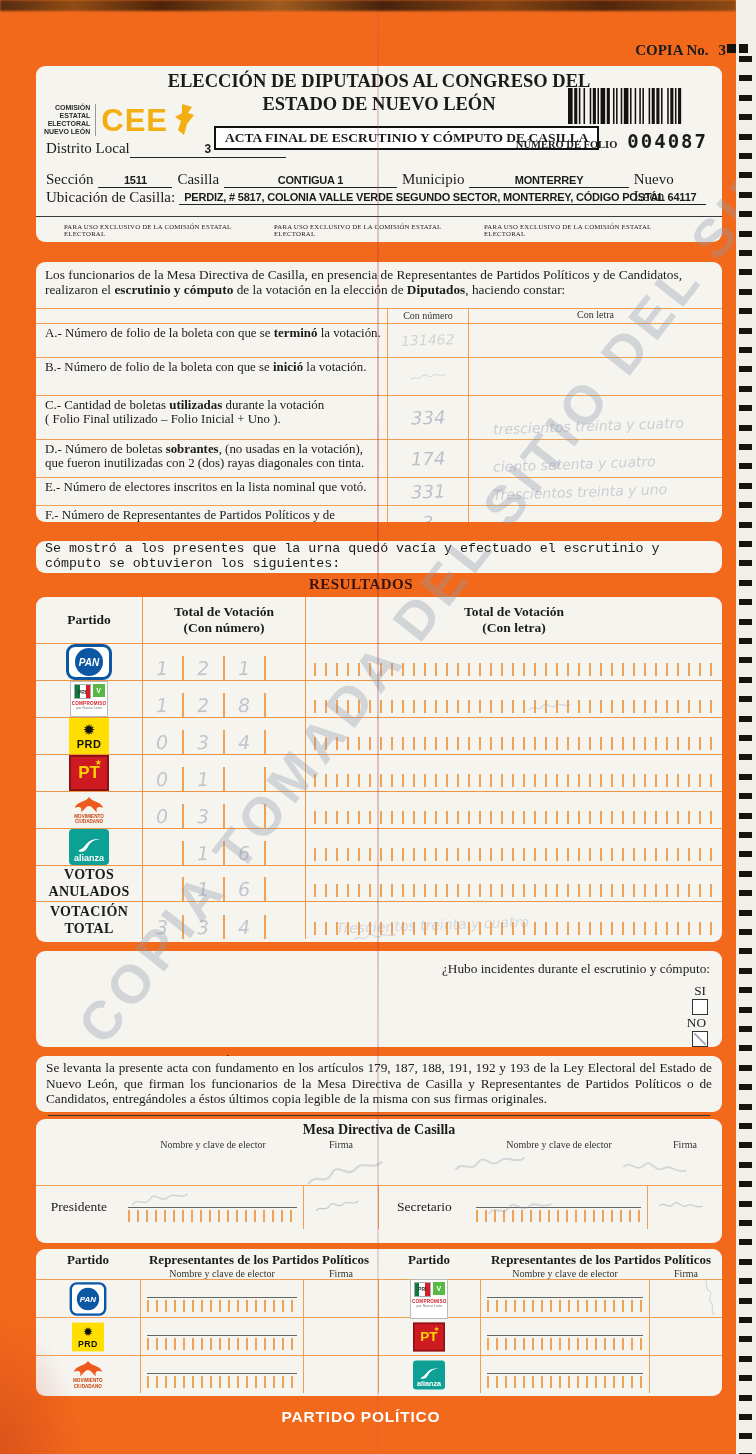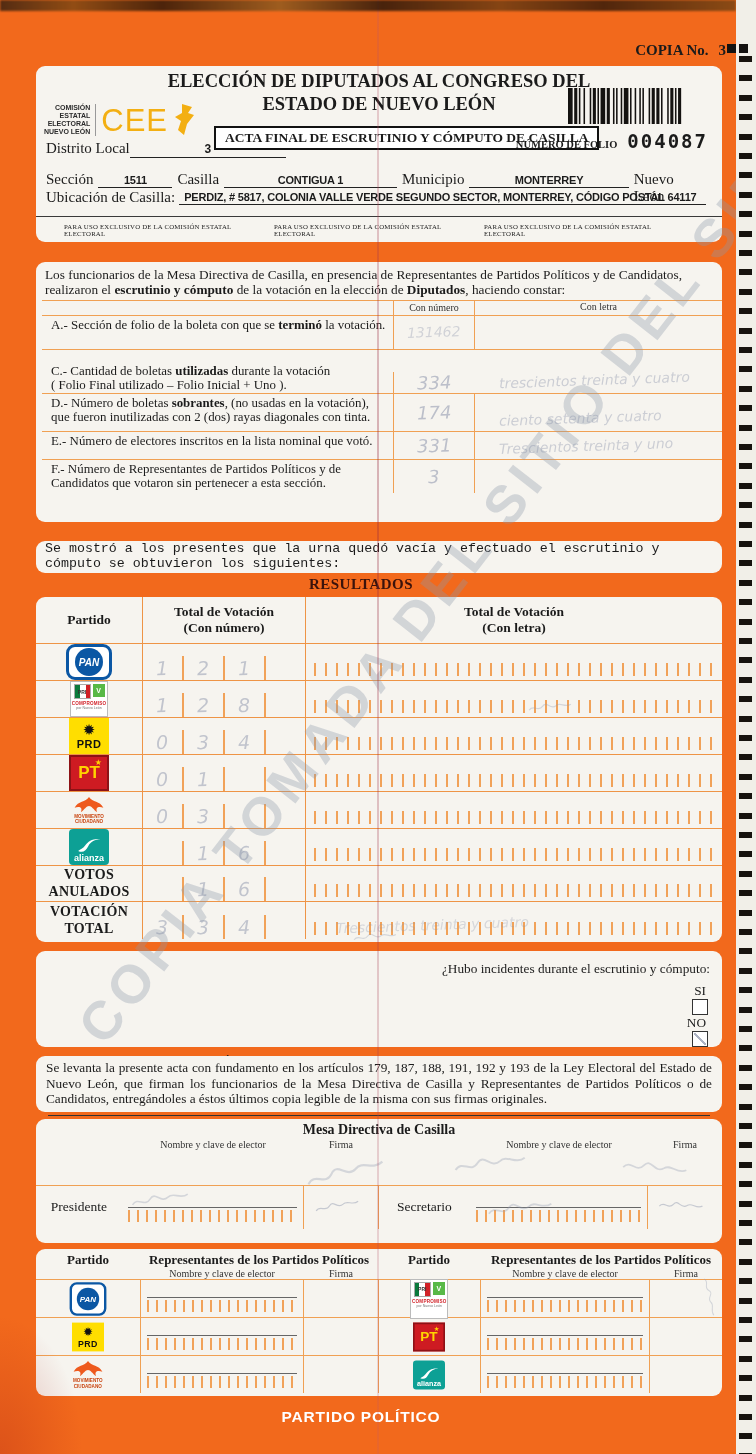--- a/index.html
+++ b/index.html
@@ -22,42 +22,42 @@
     letter-spacing:6px;color:rgba(142,152,170,.34);pointer-events:none;white-space:nowrap;}
   .acta-no{position:absolute;top:42px;right:30px;font-size:15px;font-weight:700;z-index:2;}
   .acta-no b{margin-left:10px;}
   .panel{position:absolute;left:36px;width:686px;background:#F6F4EF;border-radius:9px;z-index:1;box-sizing:border-box;}
   
   .p1{top:66px;height:176px;}
   .p1 .title{position:absolute;top:4px;left:0;right:0;text-align:center;font-weight:700;font-size:18.5px;line-height:1.22;}
   .cee{position:absolute;left:8px;top:38px;display:flex;align-items:center;gap:5px;}
   .cee-org{font-family:"Liberation Sans",sans-serif;font-weight:700;font-size:7px;line-height:1.12;
     text-align:right;color:#2b2b2b;border-right:1.5px solid #999;padding-right:5px;}
-  .cee-txt{font-family:"Liberation Sans",sans-serif;font-weight:400;font-size:31px;letter-spacing:1px;color:#F3AF12;line-height:1;}
+  .cee-txt{font-family:"Liberation Sans",sans-serif;font-weight:700;font-size:31px;letter-spacing:1px;color:#F3AF12;line-height:1;}
   .subtitle{position:absolute;left:178px;top:60px;border:2px solid #111;padding:2px 9px;font-weight:700;font-size:13.5px;background:#fff;}
   .barcode{position:absolute;right:14px;top:22px;}
   .folio{position:absolute;right:14px;top:64px;display:flex;align-items:baseline;gap:10px;}
   .folio .fl{font-weight:700;font-size:10.5px;}
   .folio .fv{font-family:"DejaVu Sans Mono",monospace;font-weight:700;font-size:19px;letter-spacing:2px;}
   .frow{position:absolute;display:flex;align-items:baseline;font-size:15px;}
   .frow .uval{border-bottom:1.3px solid #222;text-align:center;
     font-family:"Liberation Sans",sans-serif;font-weight:700;font-size:11px;letter-spacing:-.2px;padding:0 3px 1px;}
   .r-dist{left:10px;top:74px;}
   .r-dist .uval{width:150px;font-size:12px;}
   .r-secc{left:10px;right:16px;top:105px;gap:5px;}
   .r-secc .w70{width:70px;}.r-secc .w170{width:172px;}.r-secc .w160{width:158px;}
   .r-ubic{left:10px;right:16px;top:123px;gap:4px;align-items:center;}
   .r-ubic .uval{flex:1;text-align:left;padding-left:5px;}
   .hline{position:absolute;left:0;right:0;top:150px;border-top:1.5px solid #3a3a3a;}
   .uso{position:absolute;left:28px;right:28px;top:157px;display:flex;justify-content:space-between;
     font-size:6.8px;color:#222;letter-spacing:.2px;}
   
   .p2{top:262px;height:260px;overflow:hidden;}
   .intro{margin:5px 9px 2px;font-size:13.3px;line-height:1.16;white-space:pre-line;}
-  .ctable{margin-top:2px;padding-left:6px;}
+  .ctable{margin-top:10px;}
   .crow{display:flex;border-top:1px solid #F0A053;box-sizing:border-box;}
   .crow.head{height:15px;}
   .hlbl{font-size:10px;text-align:center;color:#333;}
   .c-desc{width:351px;padding:2px 6px 0 9px;font-size:12.9px;line-height:1.12;white-space:pre-line;box-sizing:border-box;}
   .c-num{width:81px;border-left:1px solid #F0A053;position:relative;display:flex;align-items:center;justify-content:center;box-sizing:border-box;}
   .c-letra{flex:1;border-left:1px solid #F0A053;position:relative;box-sizing:border-box;}
   .hw{font-family:"DejaVu Sans",sans-serif;font-style:italic;color:#8d95ac;transform:rotate(-2deg);}
   .c-num .hw{font-size:18px;opacity:.55;}
   #count-rows .crow:first-child .c-num .hw{font-size:14px;opacity:.35;}
   .c-letra .hw{position:absolute;left:24px;bottom:5px;font-size:14px;opacity:.4;white-space:nowrap;}
@@ -243,27 +243,36 @@
   <section class="panel p2">
     <p class="intro"><span>Los funcionarios de la Mesa Directiva de Casilla, en presencia de Representantes de Partidos Políticos  y de Candidatos, realizaron el </span><b>escrutinio y cómputo</b><span> de la votación en la elección de </span><b>Diputados</b><span>, haciendo constar:</span></p>
     <div class="ctable">
       <div class="crow head">
         <div class="c-desc"></div>
         <div class="c-num hlbl">Con número</div>
         <div class="c-letra hlbl">Con letra</div>
       </div>
       <div id="count-rows">
           <div class="crow" style="height: 34px;">
-            <div class="c-desc"><span>A.- Sección de folio de la boleta con que se </span><b>terminó</b><span> la votación.</span></div>
+            <div class="c-desc"><span>A.- Número de folio de la boleta con que se </span><b>terminó</b><span> la votación.</span></div>
             <div class="c-num">
               <span class="hw">131462</span>
             </div>
             <div class="c-letra"></div>
           </div>
-          <div class="crow" style="height: 44px; align-items: flex-end;">
+          <div class="crow" style="height: 38px;">
+            <div class="c-desc"><span>B.- Número de folio de la boleta con que se </span><b>inició</b><span> la votación.</span></div>
+            <div class="c-num">
+              <svg class="squig" width="40" height="10" viewBox="0 0 60 16" style="transform: rotate(-4deg); position: static; opacity: 0.35;">
+                <path d="M2 12 C8 4 14 16 20 8 C26 0 30 14 38 8 C44 3 50 12 58 7" stroke="#98a0b4" stroke-width="1.6" fill="none"></path>
+              </svg>
+            </div>
+            <div class="c-letra"></div>
+          </div>
+          <div class="crow" style="height: 44px;">
             <div class="c-desc"><span>C.- Cantidad de boletas </span><b>utilizadas</b><span> durante la votación
 ( Folio Final utilizado – Folio Inicial + Uno ).</span></div>
             <div class="c-num">
               <span class="hw">334</span>
             </div>
             <div class="c-letra">
               <span class="hw">trescientos treinta y cuatro</span>
             </div>
           </div>
           <div class="crow" style="height: 38px;">

